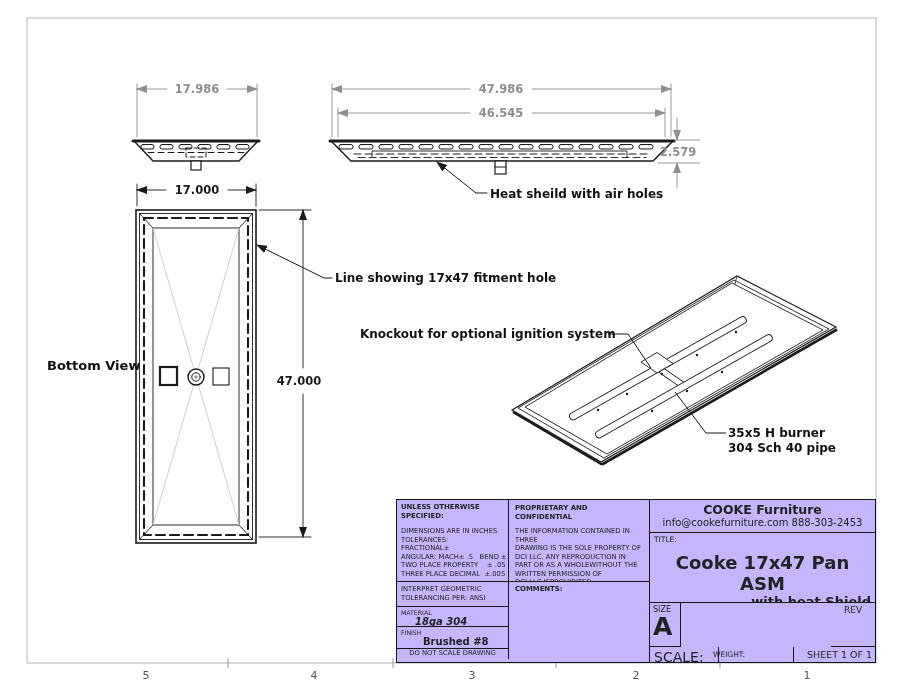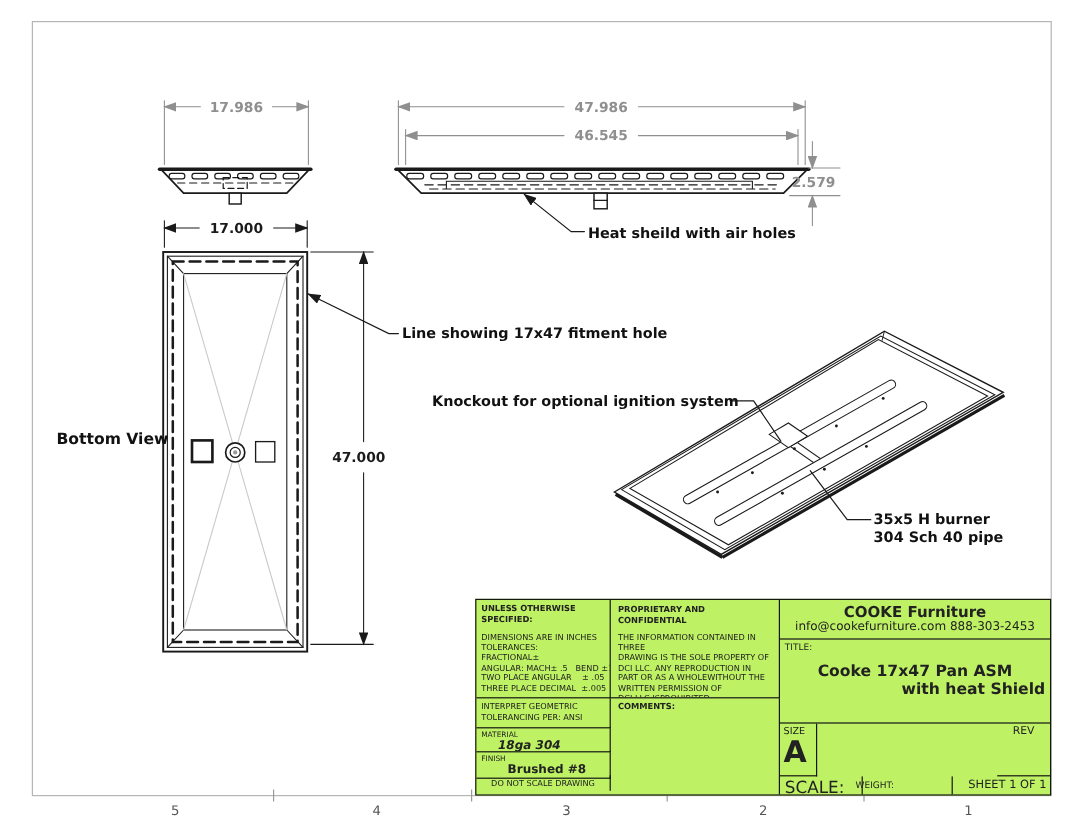--- a/index.html
+++ b/index.html
@@ -6,21 +6,21 @@
   body { width:897px; height:696px; font-family:"DejaVu Sans", "Liberation Sans", sans-serif; }
   #sheet { position:relative; width:897px; height:696px; background:#fff; overflow:hidden; }
   svg text { font-family:"DejaVu Sans", "Liberation Sans", sans-serif; }
   .dim-black { font-size:11.5px; fill:#1a1a1a; font-weight:600; }
   .dim-gray  { font-size:11.5px; fill:#8f8f8f; font-weight:600; }
   .anno { font-size:12px; fill:#111; font-weight:bold; }
   .zone { font-size:11px; fill:#555; }
 
   
   .tb { position:absolute; left:396px; top:499px; width:480px; height:164px;
-        border:1px solid #161616; box-sizing:border-box; color:#222; background:#bef264; }
+        border:1px solid #161616; box-sizing:border-box; color:#222; background:#c4b5fd; }
   .tb * { box-sizing:border-box; }
   .cell { position:absolute; overflow:hidden; }
   .bR { border-right:1px solid #161616; }
   .bB { border-bottom:1px solid #161616; }
   .t7  { font-size:6.8px; line-height:8.5px; }
   .t7b { font-size:6.9px; font-weight:bold; line-height:9px; }
   .pre { white-space:pre; }
   .lbl { font-size:6.2px; line-height:7px; }
   .val { font-size:10px; font-weight:600; }
   .cen { text-align:center; }
@@ -208,21 +208,21 @@
 
 <div class="tb">
 
   <div class="cell bR bB" style="left:0;top:0;width:112px;height:82px;padding:3px 4px;">
     <div class="t7b">UNLESS OTHERWISE SPECIFIED:</div>
     <div style="height:6px"></div>
     <div class="t7 pre">DIMENSIONS ARE IN INCHES</div>
     <div class="t7 pre">TOLERANCES:</div>
     <div class="t7 pre">FRACTIONAL±</div>
     <div class="t7 pre">ANGULAR: MACH± .5   BEND ±1</div>
-    <div class="t7 pre">TWO PLACE ANGULAR    ± .05</div>
+    <div class="t7 pre">TWO PLACE PROPERTY    ± .05</div>
     <div class="t7 pre">THREE PLACE DECIMAL  ±.005</div>
   </div>
   <div class="cell bR bB" style="left:0;top:82px;width:112px;height:25px;padding:3px 4px;">
     <div class="t7">INTERPRET GEOMETRIC</div>
     <div class="t7">TOLERANCING PER: ANSI</div>
   </div>
   <div class="cell bR bB" style="left:0;top:107px;width:112px;height:20px;padding:2px 4px;">
     <div class="lbl">MATERIAL</div>
     <div class="val" style="padding-left:14px;font-style:italic;">18ga 304</div>
   </div>
@@ -248,21 +248,21 @@
     <div class="t7b">COMMENTS:</div>
   </div>
 
   <div class="cell bB cen" style="left:253px;top:0;width:225px;height:33px;padding-top:2px;">
     <div style="font-size:12.5px;font-weight:bold;">COOKE Furniture</div>
     <div style="font-size:10px;">info@cookefurniture.com 888-303-2453</div>
   </div>
   <div class="cell bB" style="left:253px;top:33px;width:225px;height:70px;padding:2px 4px;">
     <div style="font-size:7.5px;">TITLE:</div>
     <div style="height:8px"></div>
-    <div class="cen" style="font-size:13px;font-weight:bold;">Cooke 17x47 Pan ASM</div>
+    <div class="cen" style="font-size:18px;font-weight:bold;">Cooke 17x47 Pan ASM</div>
     <div class="cen" style="font-size:13px;font-weight:bold;text-align:right;">with heat Shield</div>
   </div>
   <div class="cell bB bR" style="left:253px;top:103px;width:31px;height:44px;padding:2px 3px;">
     <div style="font-size:8px;">SIZE</div>
     <div style="font-size:25px;font-weight:bold;line-height:26px;">A</div>
   </div>
   <div class="cell bB" style="left:434px;top:103px;width:44px;height:44px;padding:2px 4px;text-align:center;">
     <div style="font-size:9px;">REV</div>
   </div>
   <div class="cell bR" style="left:253px;top:147px;width:69px;height:15px;padding:2px 4px;">

